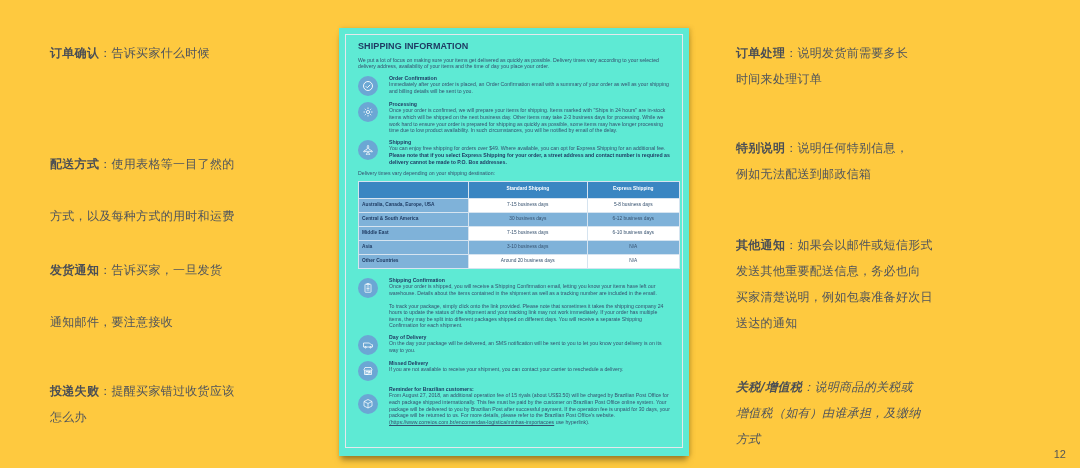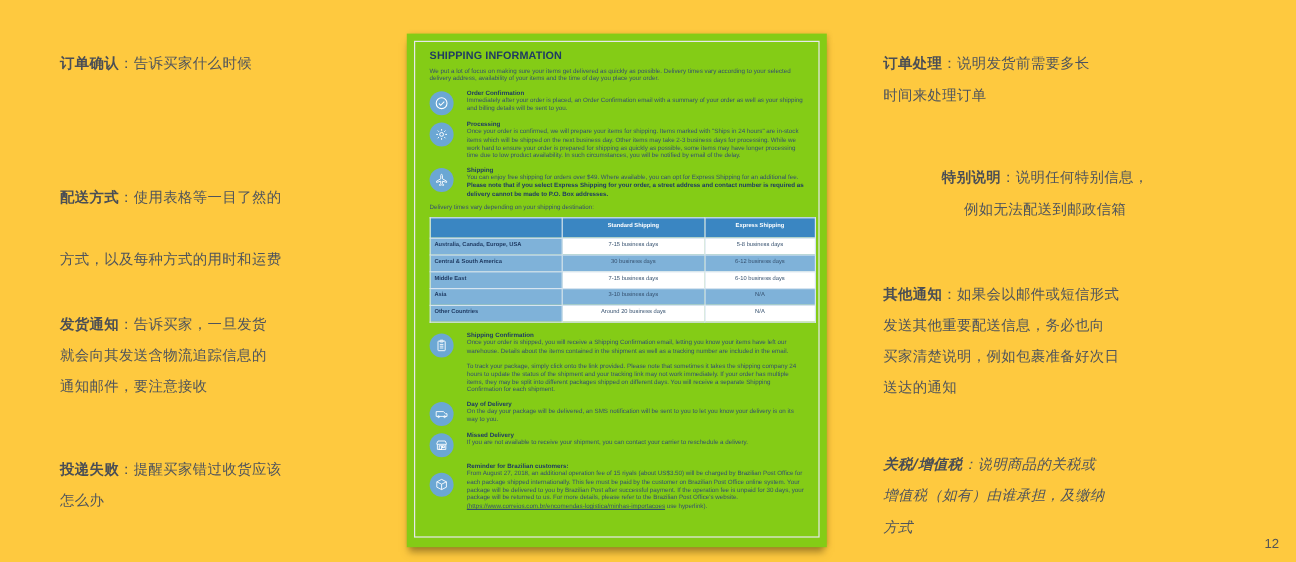--- a/index.html
+++ b/index.html
@@ -16,21 +16,21 @@
   .n-left { left:50px; width:262px; }
   .n-right { left:736px; width:270px; }
 
   .page-num {
     position:absolute; right:14px; bottom:8px; font-size:11px; color:#555;
     font-family:"Liberation Sans", sans-serif;
   }
 
   .card {
     position:absolute; left:339px; top:28px; width:350px; height:428px;
-    background:#84cc16;
+    background:#5eead4;
     box-shadow: 0 6px 6px -2px rgba(90,70,20,0.55), 2px 0 4px rgba(120,90,20,0.25);
   }
   .card-inner {
     position:absolute; left:6px; top:6px; right:6px; bottom:8px;
     border:1px solid #e6e8ec;
     padding:6px 10px 0 12px;
     font-family:"Liberation Sans", sans-serif;
     color:#35506e;
     font-size:5.2px; line-height:6.6px;
   }
@@ -75,33 +75,33 @@
 <div class="note n-left" style="top:40px;">
   <b>订单确认</b><span>：</span><span>告诉买家什么时候</span><br>
 </div>
 <div class="note n-left" style="top:151px;">
   <b>配送方式</b><span>：</span><span>使用表格等一目了然的</span><br>
   <br>
   <span>方式，以及每种方式的用时和运费</span>
 </div>
 <div class="note n-left" style="top:257px;">
   <b>发货通知</b><span>：</span><span>告诉买家，一旦发货</span><br>
-  <span>就会向其发送含物流追踪信息的</span><br>
+  <br>
   <span>通知邮件，要注意接收</span>
 </div>
 <div class="note n-left" style="top:378px;">
   <b>投递失败</b><span>：</span><span>提醒买家错过收货应该</span><br>
   <span>怎么办</span>
 </div>
 
 <div class="note n-right" style="top:40px;">
   <b>订单处理</b><span>：</span><span>说明发货前需要多长</span><br>
   <span>时间来处理订单</span>
 </div>
-<div class="note n-right" style="top:135px;text-align:center;">
+<div class="note n-right" style="top:135px;">
   <b>特别说明</b><span>：</span><span>说明任何特别信息，</span><br>
   <span>例如无法配送到邮政信箱</span>
 </div>
 <div class="note n-right" style="top:232px;">
   <b>其他通知</b><span>：</span><span>如果会以邮件或短信形式</span><br>
   <span>发送其他重要配送信息，务必也向</span><br>
   <span>买家清楚说明，例如包裹准备好次日</span><br>
   <span>送达的通知</span>
 </div>
 <div class="note n-right" style="top:374px;font-style:italic;">

